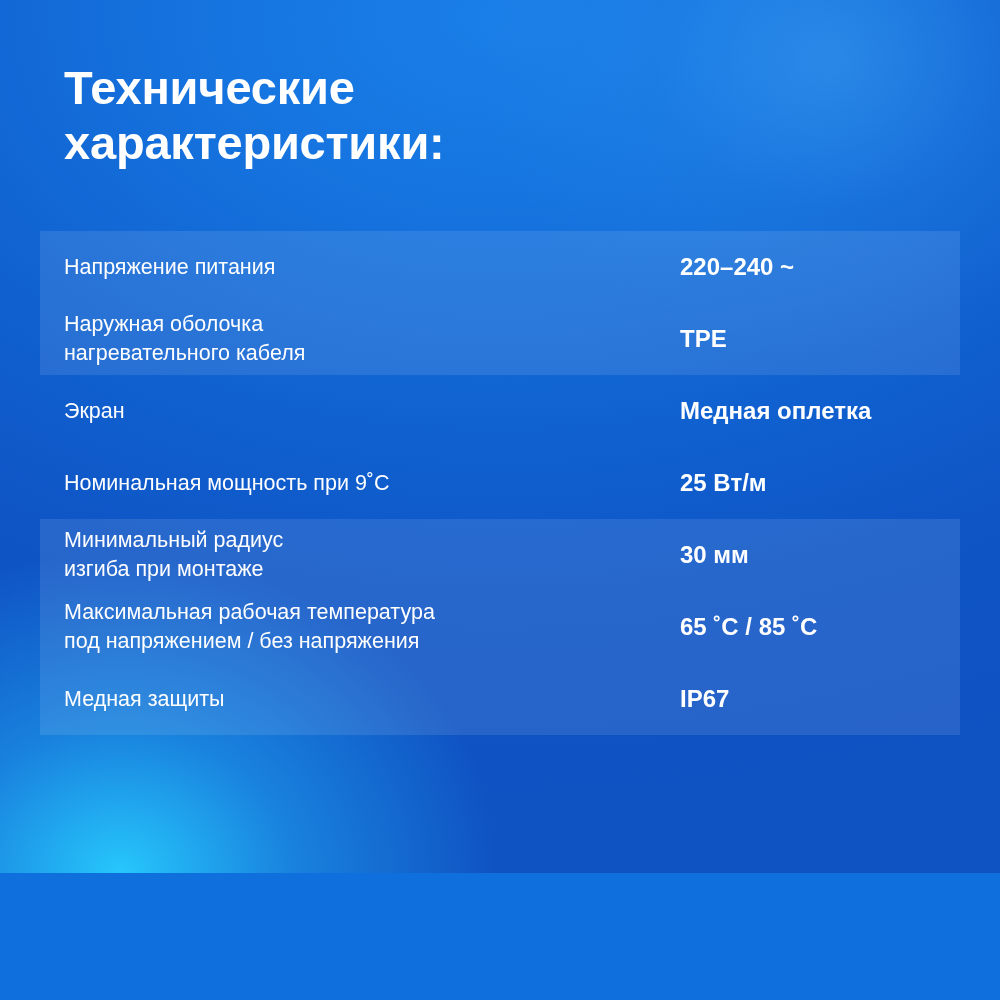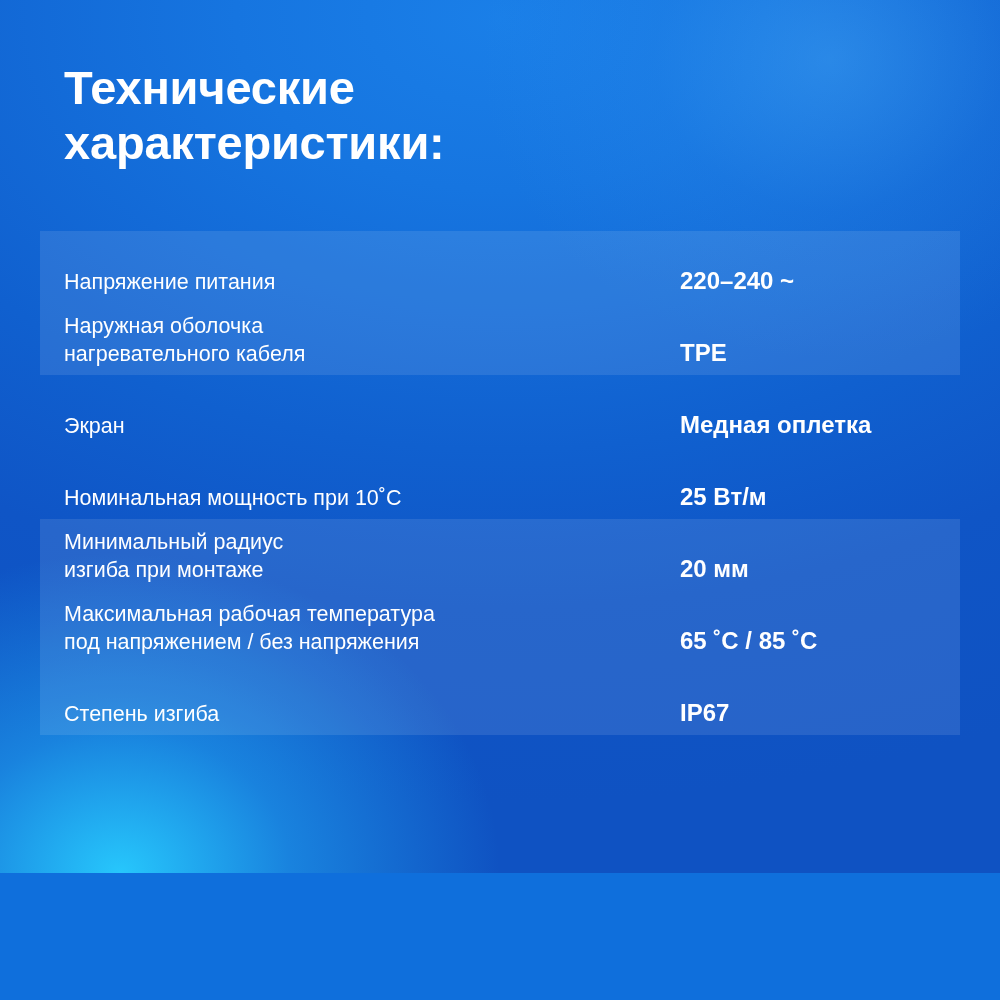--- a/index.html
+++ b/index.html
@@ -56,21 +56,21 @@
     font-weight: bold;
     letter-spacing: -0.2px;
     white-space: pre-line;
   }
   .spec-table {
     margin-top: 60px;
     width: 920px;
   }
   .row {
     display: flex;
-    align-items: flex-end;
+    align-items: center;
     min-height: 72px;
     padding: 6px 0;
     box-sizing: border-box;
   }
   .row.alt {
     background: rgba(255,255,255,0.10);
   }
   .row .label {
     flex: 0 0 640px;
     padding-left: 24px;
@@ -113,38 +113,38 @@
 нагревательного кабеля</div>
         <div class="value">TPE</div>
       </div>
 
       <div class="row">
         <div class="label">Экран</div>
         <div class="value">Медная оплетка</div>
       </div>
 
       <div class="row">
-        <div class="label">Номинальная мощность при 10˚C</div>
+        <div class="label">Номинальная мощность при 9˚C</div>
         <div class="value">25 Вт/м</div>
       </div>
 
       <div class="row alt">
         <div class="label">Минимальный радиус
 изгиба при монтаже</div>
-        <div class="value">20 мм</div>
+        <div class="value">30 мм</div>
       </div>
 
 
       <div class="row alt">
         <div class="label">Максимальная рабочая температура
 под напряжением / без напряжения</div>
         <div class="value">65 ˚C / 85 ˚C</div>
       </div>
 
 
       <div class="row alt">
-        <div class="label">Степень изгиба</div>
+        <div class="label">Медная защиты</div>
         <div class="value">IP67</div>
       </div>
 
     </div>
   </div>
 </div>
 
 </body></html>

